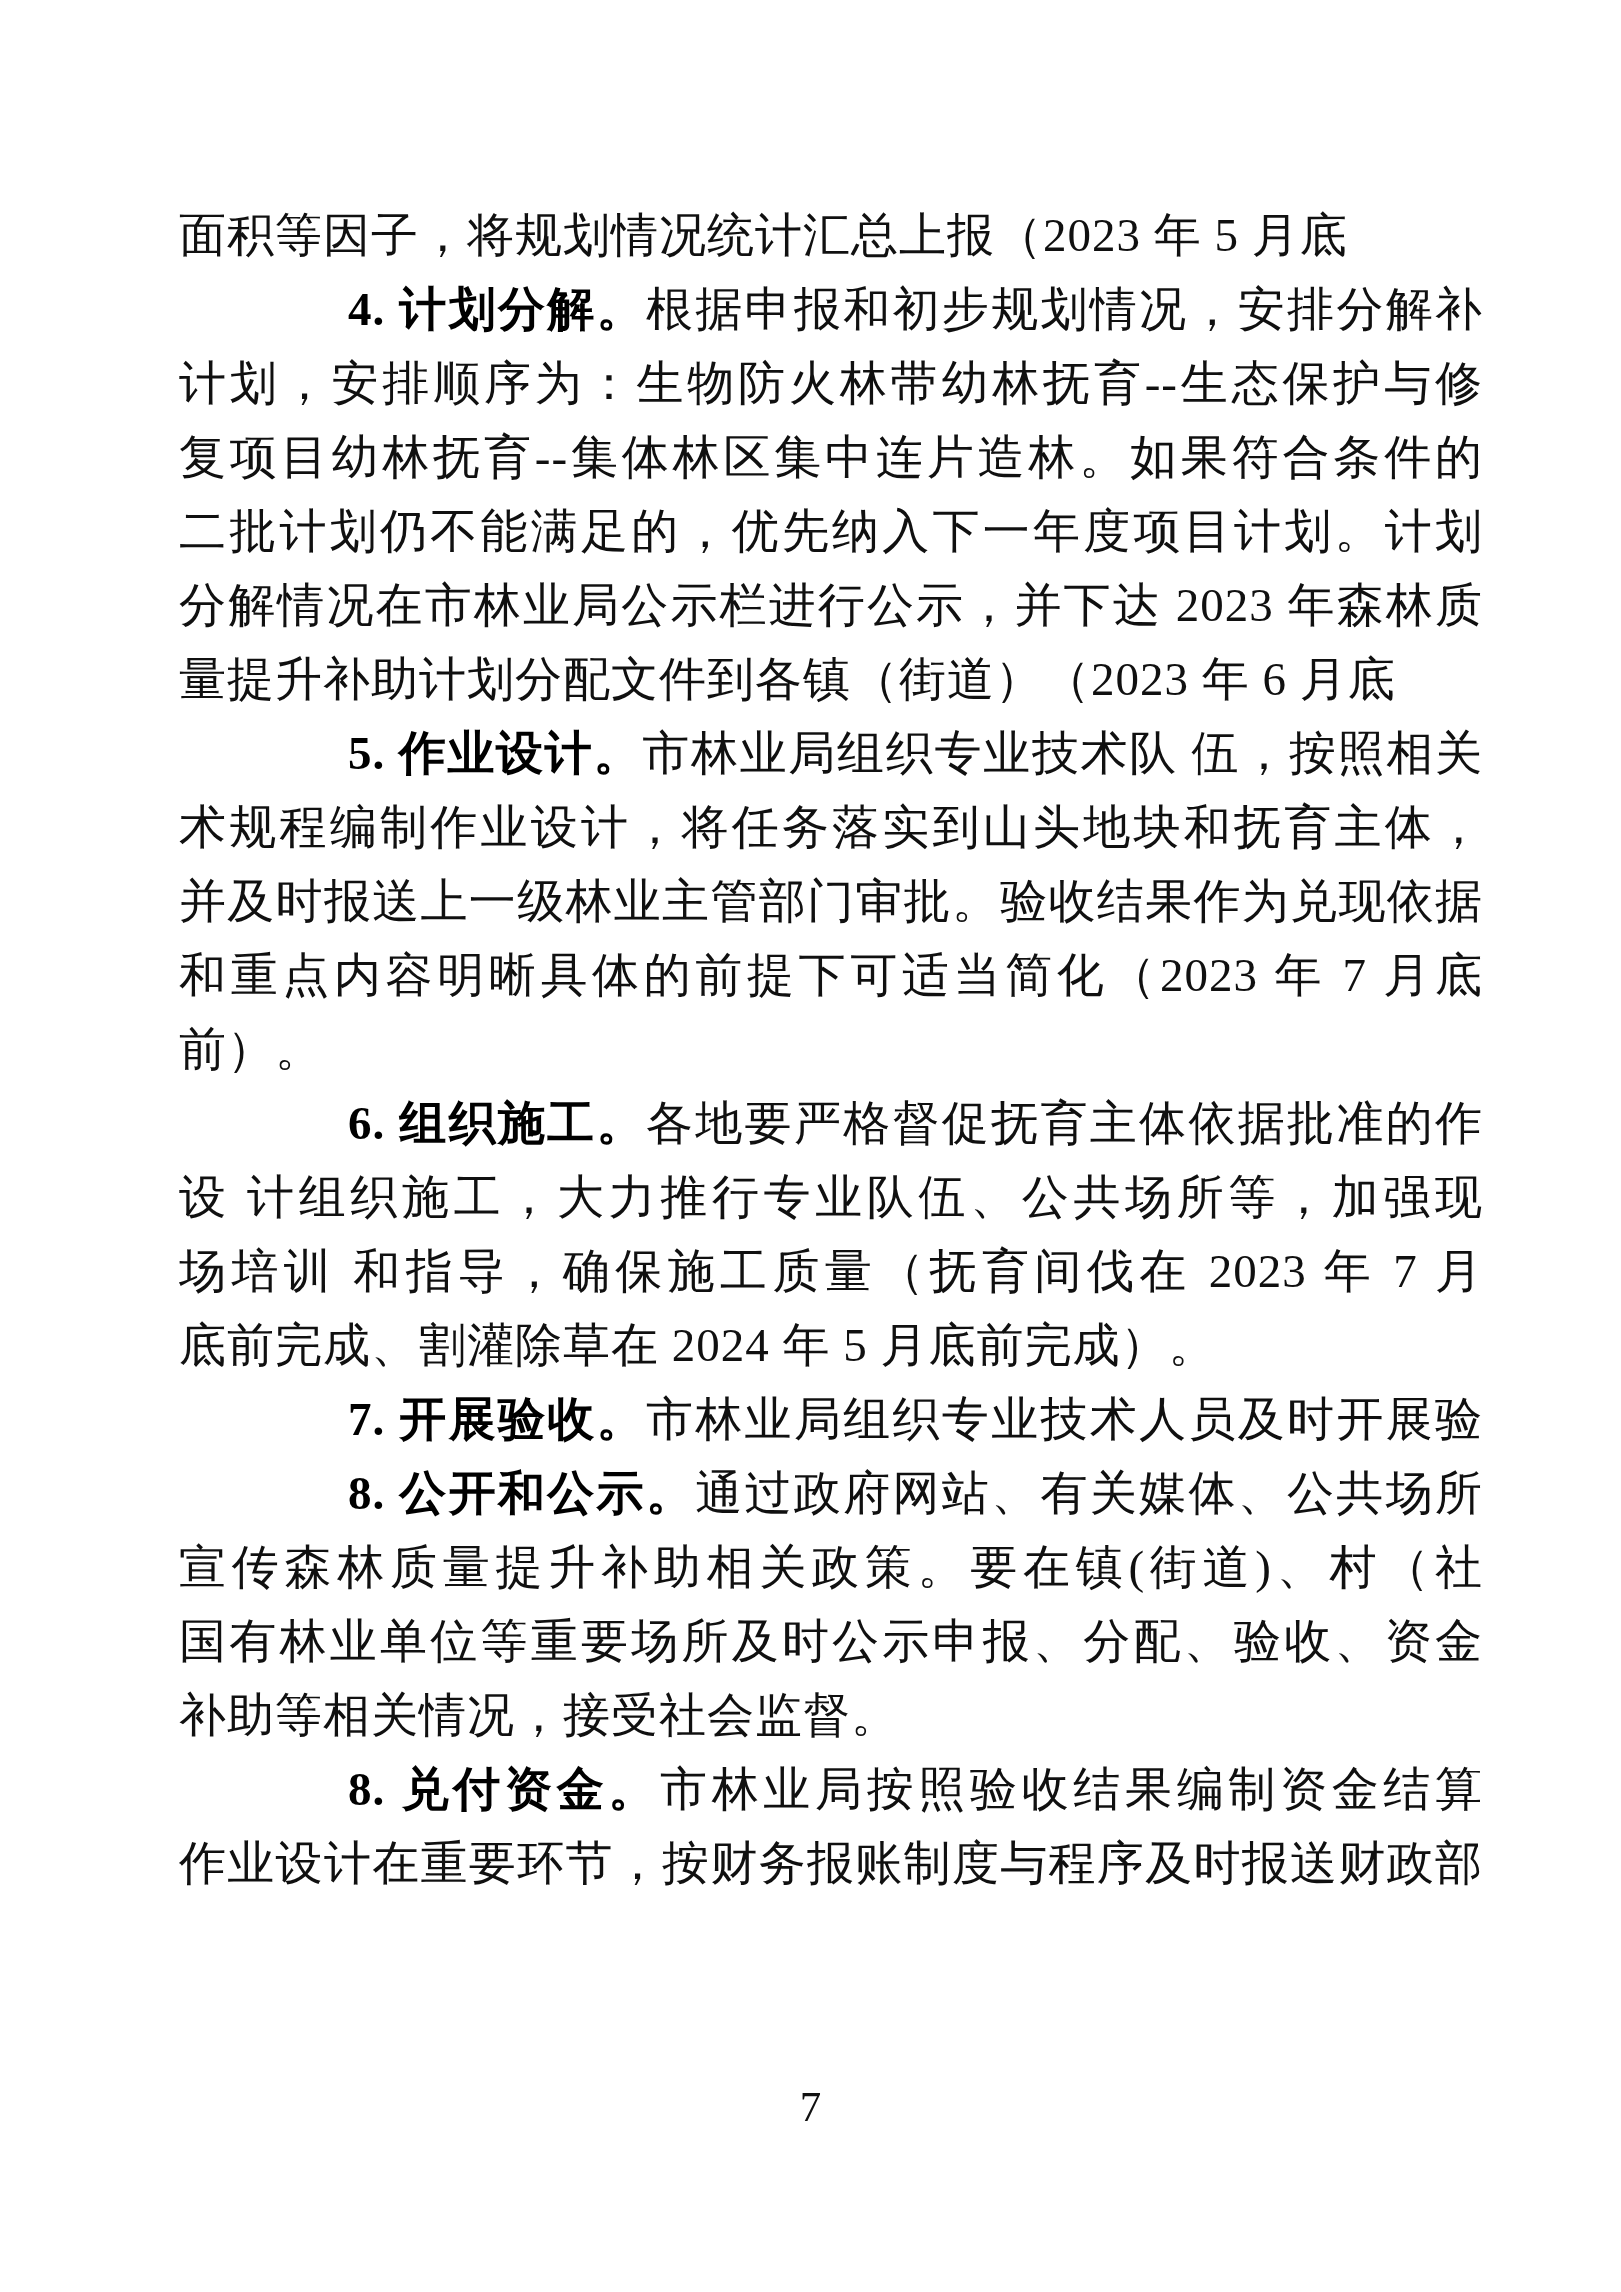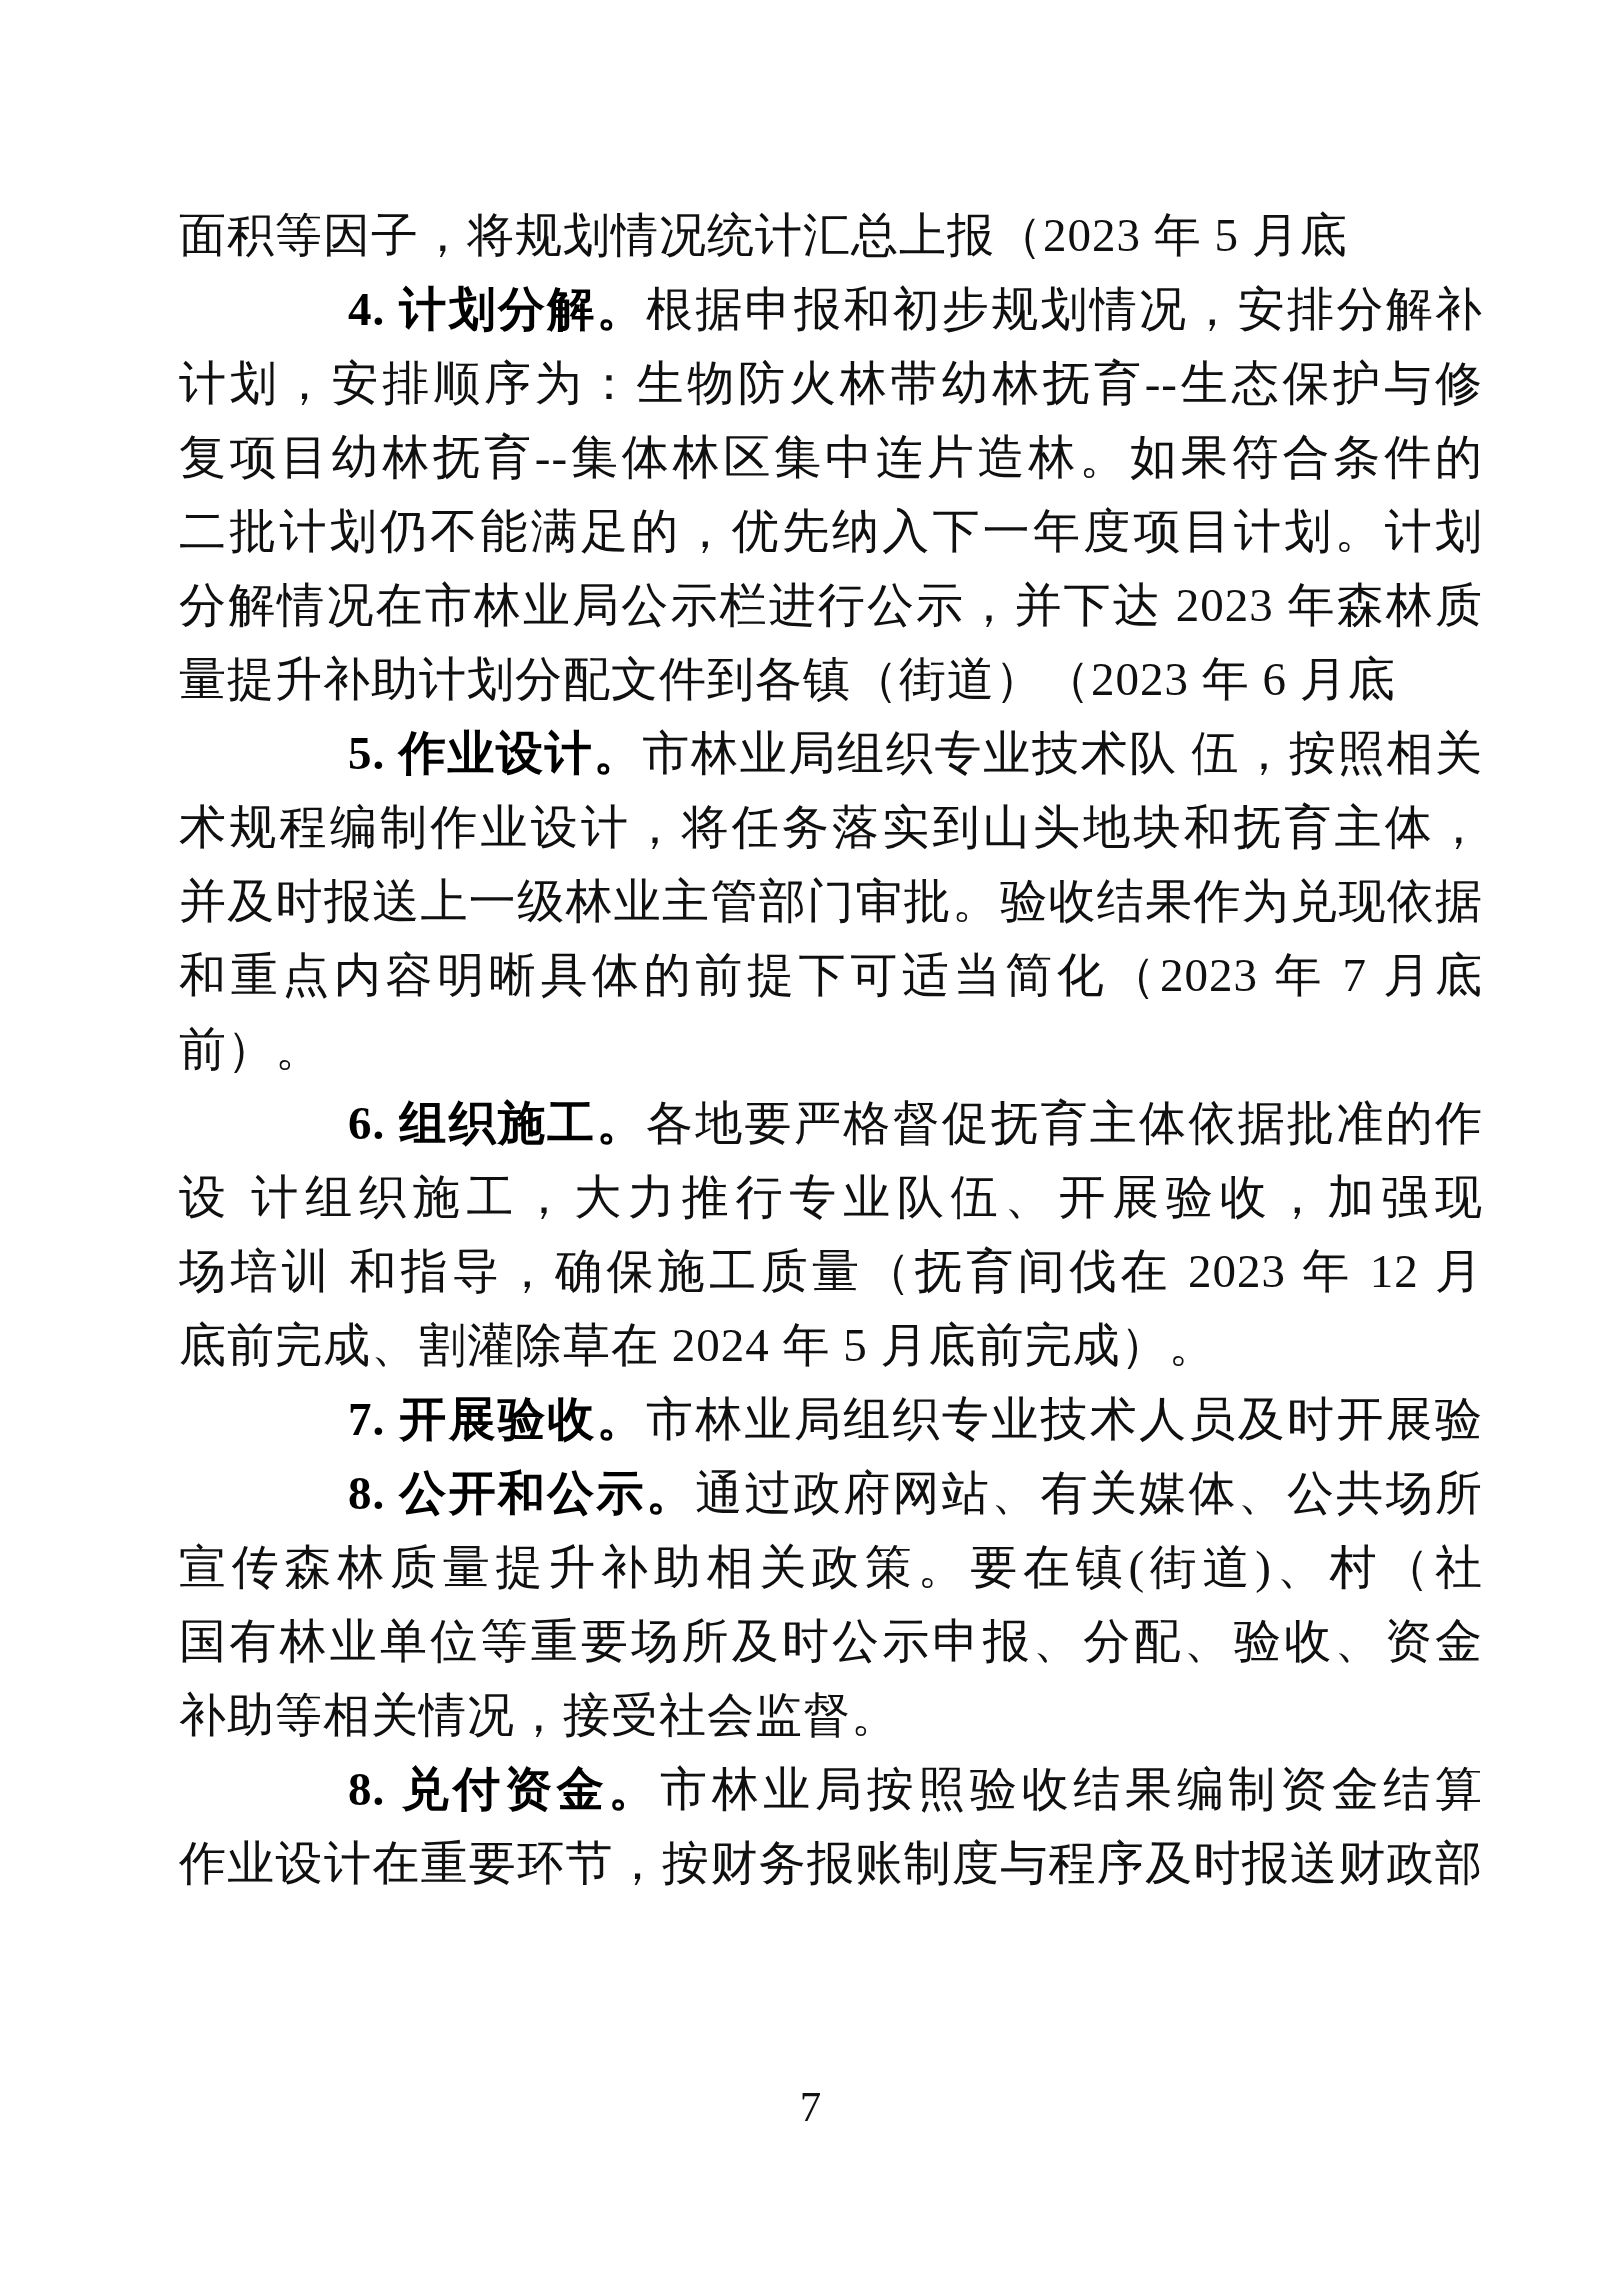--- a/index.html
+++ b/index.html
@@ -67,22 +67,22 @@
       <div class="line justify"><span>复项目幼林抚育--集体林区集中连片造林。如果符合条件的</span></div>
       <div class="line justify"><span>二批计划仍不能满足的，优先纳入下一年度项目计划。计划</span></div>
       <div class="line justify"><span>分解情况在市林业局公示栏进行公示，并下达 2023 年森林质</span></div>
       <div class="line"><span>量提升补助计划分配文件到各镇（街道）（2023 年 6 月底前）。</span></div>
       <div class="line indent justify"><span class="seg-bold">5. 作业设计。</span><span>市林业局组织专业技术队 伍，按照相关技</span></div>
       <div class="line justify"><span>术规程编制作业设计，将任务落实到山头地块和抚育主体，</span></div>
       <div class="line justify"><span>并及时报送上一级林业主管部门审批。验收结果作为兑现依据</span></div>
       <div class="line justify"><span>和重点内容明晰具体的前提下可适当简化（2023 年 7 月底</span></div>
       <div class="line"><span>前）。</span></div>
       <div class="line indent justify"><span class="seg-bold">6. 组织施工。</span><span>各地要严格督促抚育主体依据批准的作业</span></div>
-      <div class="line justify"><span>设 计组织施工，大力推行专业队伍、开展验收，加强现</span></div>
-      <div class="line justify"><span>场培训 和指导，确保施工质量（抚育间伐在 2023 年 12 月</span></div>
+      <div class="line justify"><span>设 计组织施工，大力推行专业队伍、公共场所等，加强现</span></div>
+      <div class="line justify"><span>场培训 和指导，确保施工质量（抚育间伐在 2023 年 7 月</span></div>
       <div class="line"><span>底前完成、割灌除草在 2024 年 5 月底前完成）。</span></div>
       <div class="line indent justify"><span class="seg-bold">7. 开展验收。</span><span>市林业局组织专业技术人员及时开展验收，</span></div>
       <div class="line indent justify"><span class="seg-bold">8. 公开和公示。</span><span>通过政府网站、有关媒体、公共场所等</span></div>
       <div class="line justify"><span>宣传森林质量提升补助相关政策。要在镇(街道)、村（社区）、</span></div>
       <div class="line justify"><span>国有林业单位等重要场所及时公示申报、分配、验收、资金</span></div>
       <div class="line"><span>补助等相关情况，接受社会监督。</span></div>
       <div class="line indent justify"><span class="seg-bold">8. 兑付资金。</span><span>市林业局按照验收结果编制资金结算表，</span></div>
       <div class="line justify"><span>作业设计在重要环节，按财务报账制度与程序及时报送财政部</span></div>
     </div>
   <div class="page-number">7</div>

